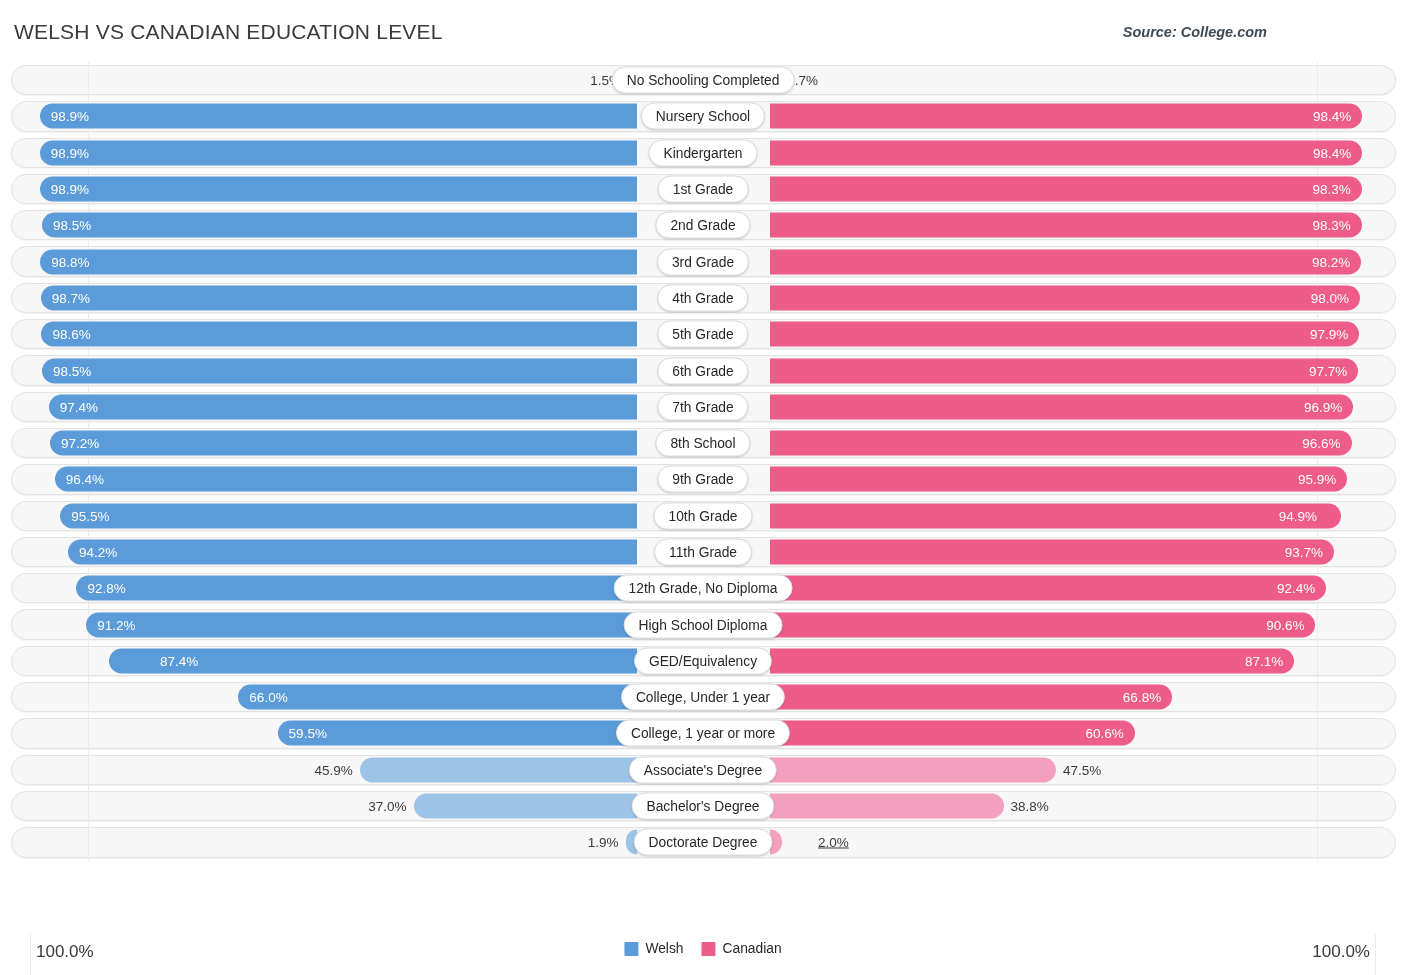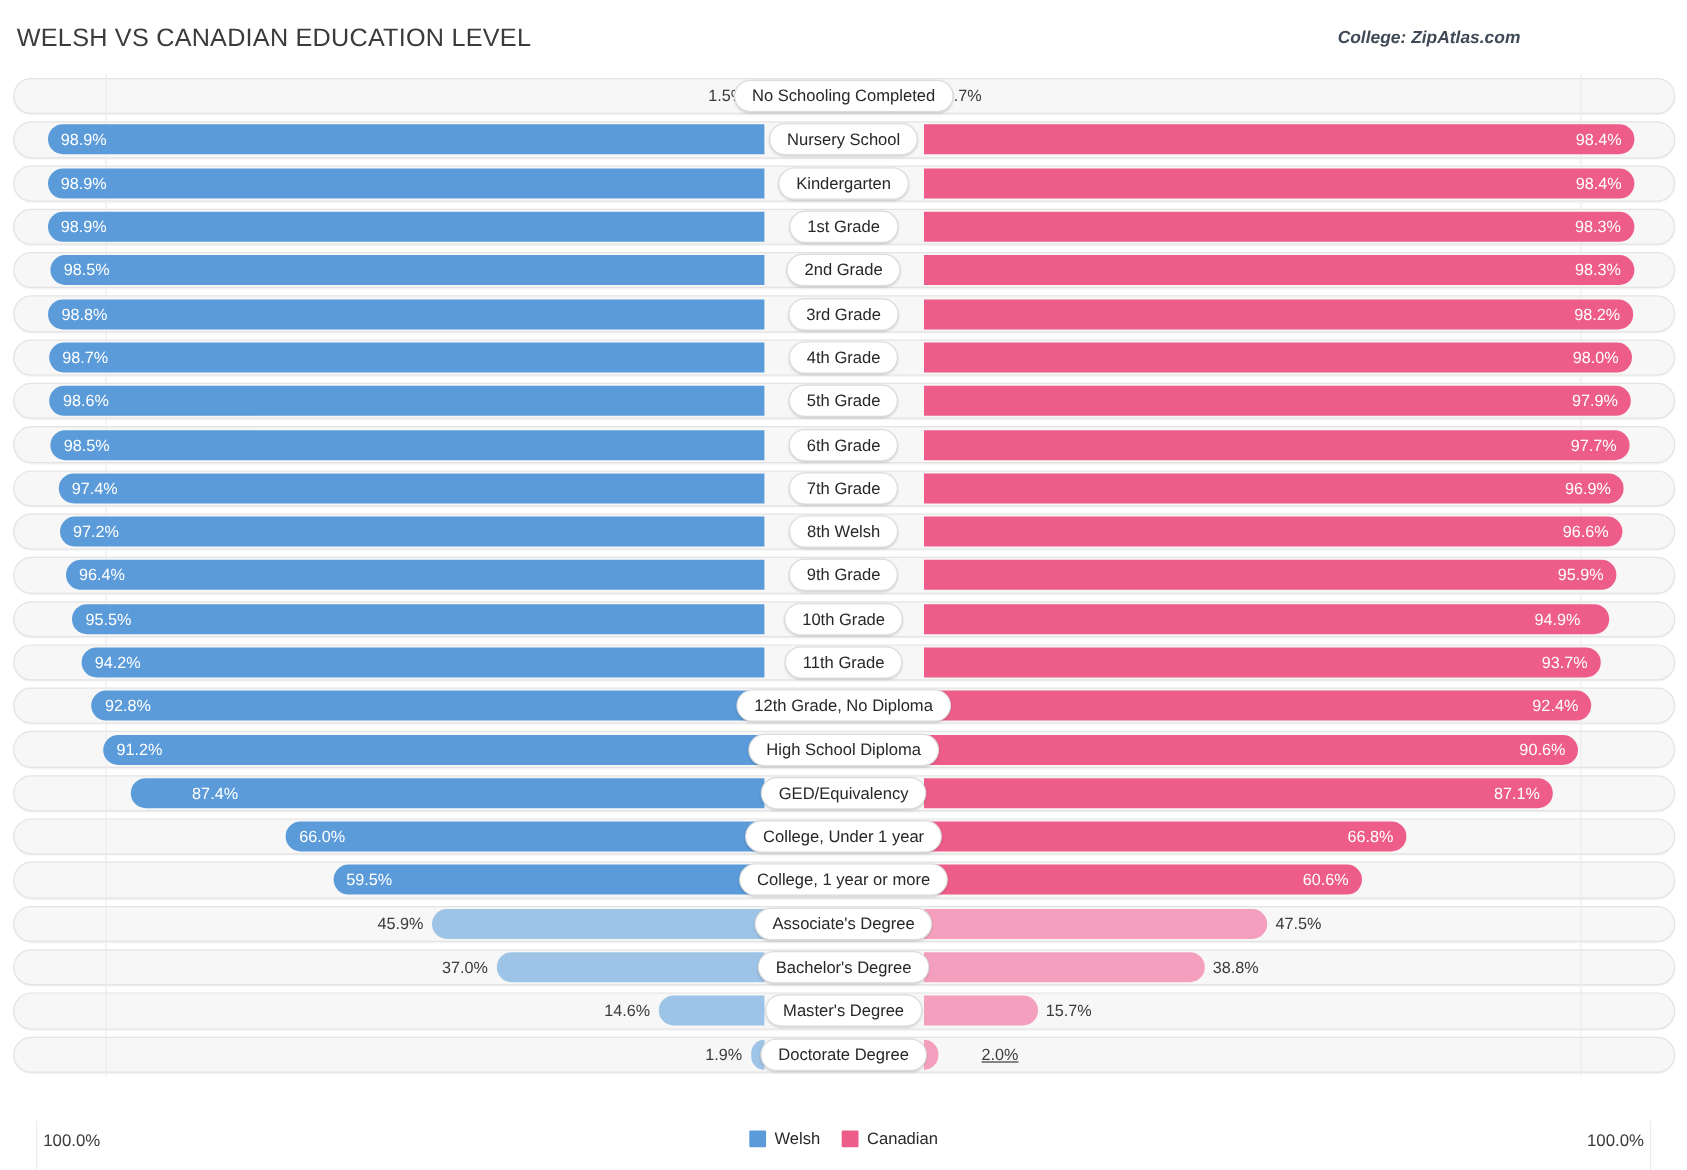--- a/index.html
+++ b/index.html
@@ -116,21 +116,21 @@
 
   
   .footer {
     position: absolute;
     left: 0; top: 934px;
     width: 1406px; height: 41px;
   }
   .axis-left, .axis-right {
     position: absolute;
     top: 8px;
-    font-size: 14px;
+    font-size: 17px;
     color: #3b3b3b;
   }
   .axis-left  { left: 36px; }
   .axis-right { right: 36px; }
   .foot-tick-l, .foot-tick-r {
     position: absolute;
     top: 0; height: 41px; width: 1px;
     background: #ececec;
   }
   .foot-tick-l { left: 30px; }
@@ -149,21 +149,21 @@
   .swatch { width: 14px; height: 14px; border-radius: 1px; }
   .legend-label { font-size: 13.8px; color: #28282b; }
 </style>
 </head>
 <body>
 
 <div id="page">
 
   <div class="header">
     <div class="title">WELSH VS CANADIAN EDUCATION LEVEL</div>
-    <div class="source">College: ZipAtlas.com</div>
+    <div class="source">Source: College.com</div>
   </div>
 
   <div class="chart" id="chart">
       <div class="row">
         <div class="track"></div>
         <div class="grid-l"></div>
         <div class="grid-r"></div>
         <div class="bars">
           <div class="bar left" style="left: 627.94px; width: 9.06px; background: rgb(157, 195, 230);"></div>
           <div class="bar right" style="left: 770px; width: 10.234px; background: rgb(244, 159, 190);"></div>
@@ -283,21 +283,21 @@
       <div class="row">
         <div class="track"></div>
         <div class="grid-l"></div>
         <div class="grid-r"></div>
         <div class="bars">
           <div class="bar left" style="left: 49.912px; width: 587.088px; background: rgb(91, 155, 217);"></div>
           <div class="bar right" style="left: 770px; width: 581.532px; background: rgb(238, 92, 138);"></div>
           <div class="val inside" style="left: 60.912px; text-align: center;">97.2%</div>
           <div class="val inside" style="left: auto; right: 65.468px;">96.6%</div>
         </div>
-        <div class="pill">8th Welsh</div>
+        <div class="pill">8th School</div>
       </div>
       <div class="row">
         <div class="track"></div>
         <div class="grid-l"></div>
         <div class="grid-r"></div>
         <div class="bars">
           <div class="bar left" style="left: 54.744px; width: 582.256px; background: rgb(91, 155, 217);"></div>
           <div class="bar right" style="left: 770px; width: 577.318px; background: rgb(238, 92, 138);"></div>
           <div class="val inside" style="left: 65.744px;">96.4%</div>
           <div class="val inside" style="left: auto; right: 69.682px;">95.9%</div>
@@ -404,32 +404,20 @@
         <div class="track"></div>
         <div class="grid-l"></div>
         <div class="grid-r"></div>
         <div class="bars">
           <div class="bar left" style="left: 413.52px; width: 223.48px; background: rgb(157, 195, 230);"></div>
           <div class="bar right" style="left: 770px; width: 233.576px; background: rgb(244, 159, 190);"></div>
           <div class="val" style="left: auto; right: 999.48px;">37.0%</div>
           <div class="val" style="left: 1010.58px;">38.8%</div>
         </div>
         <div class="pill">Bachelor's Degree</div>
-      </div>
-      <div class="row">
-        <div class="track"></div>
-        <div class="grid-l"></div>
-        <div class="grid-r"></div>
-        <div class="bars">
-          <div class="bar left" style="left: 548.816px; width: 88.184px; background: rgb(157, 195, 230);"></div>
-          <div class="bar right" style="left: 770px; width: 94.514px; background: rgb(244, 159, 190);"></div>
-          <div class="val" style="left: auto; right: 864.184px;">14.6%</div>
-          <div class="val" style="left: 871.514px;">15.7%</div>
-        </div>
-        <div class="pill">Master's Degree</div>
       </div>
       <div class="row">
         <div class="track"></div>
         <div class="grid-l"></div>
         <div class="grid-r"></div>
         <div class="bars">
           <div class="bar left" style="left: 625.524px; width: 11.476px; background: rgb(157, 195, 230);"></div>
           <div class="bar right" style="left: 770px; width: 12.04px; background: rgb(244, 159, 190);"></div>
           <div class="val" style="left: auto; right: 787.476px;">1.9%</div>
           <div class="val" style="left: 818px; text-decoration: underline;">2.0%</div>

